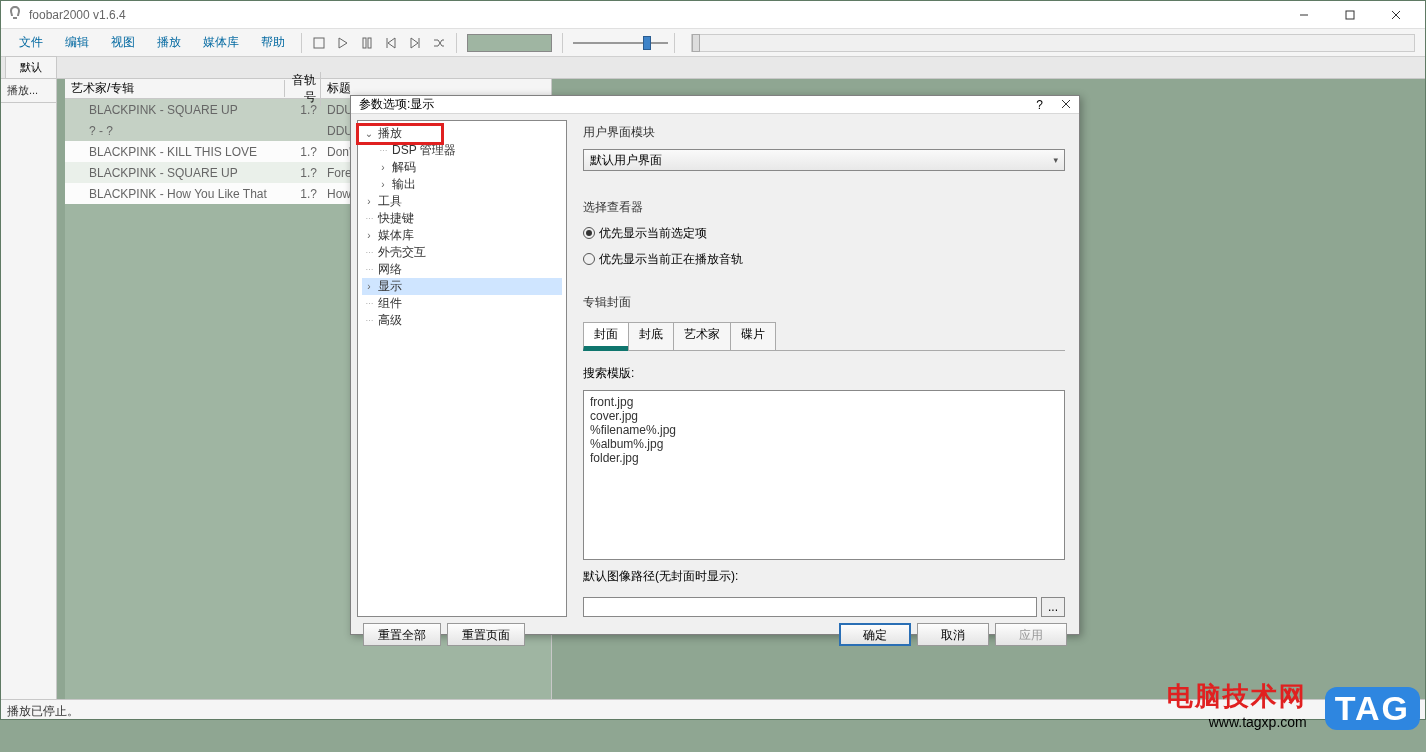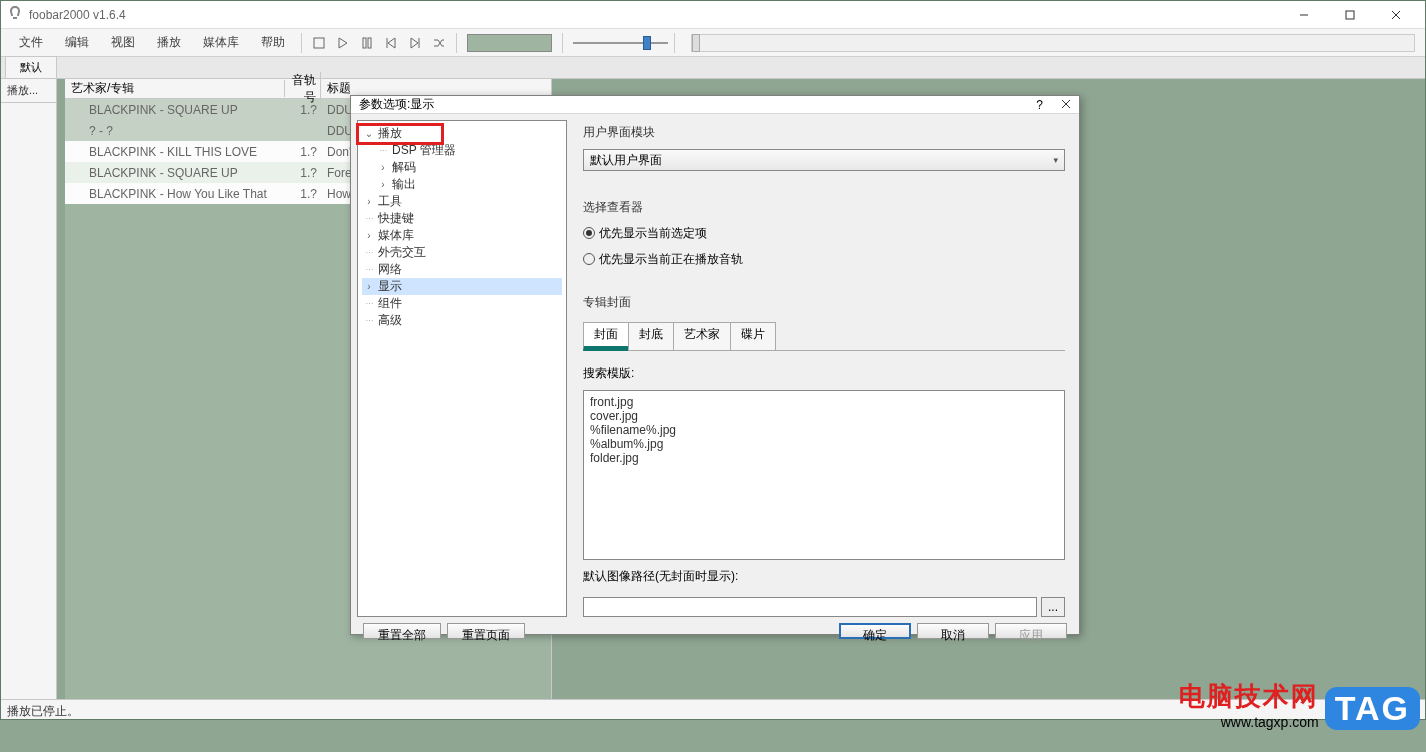--- a/index.html
+++ b/index.html
@@ -9,21 +9,21 @@
 
 .main-window { position: absolute; left: 0; top: 0; width: 1426px; height: 720px; background: #8fa692; border: 1px solid #5f7a64; }
 .titlebar { height: 28px; background: #fff; display: flex; align-items: center; padding: 0 6px; justify-content: space-between; border-bottom: 1px solid #e0e0e0; }
 .titlebar-left { display: flex; align-items: center; gap: 6px; }
 .app-icon svg { width: 16px; height: 16px; }
 .win-title { color: #666; }
 .win-controls { display: flex; }
 .win-btn { width: 46px; height: 28px; display: flex; align-items: center; justify-content: center; color: #333; }
 
 .menubar { height: 28px; background: #f5f5f5; display: flex; align-items: center; border-bottom: 1px solid #d0d0d0; padding-left: 8px; gap: 2px; }
-.menu-item { padding: 4px 10px; color: #404040; }
+.menu-item { padding: 4px 10px; color: #0369a1; }
 .menu-sep { width: 1px; height: 20px; background: #ccc; margin: 0 4px; }
 .toolbar-btn { width: 22px; height: 22px; display: flex; align-items: center; justify-content: center; color: #666; border: 1px solid transparent; }
 .toolbar-btn svg { width: 14px; height: 14px; }
 .progress-box { width: 85px; height: 18px; background: #9fb5a2; border: 1px solid #888; margin: 0 4px; }
 .vol-track { width: 95px; height: 18px; position: relative; display: flex; align-items: center; margin-left: 4px; }
 .vol-line { flex: 1; height: 2px; background: #999; }
 .vol-thumb { position: absolute; left: 70px; top: 2px; width: 8px; height: 14px; background: #3e83c8; border: 1px solid #2a5c90; }
 .seek-track { flex: 1; height: 18px; margin: 0 10px; border: 1px solid #ccc; background: #f0f0f0; position: relative; }
 .seek-thumb { position: absolute; left: 0; top: -1px; width: 8px; height: 18px; background: #ddd; border: 1px solid #aaa; }
 
@@ -75,26 +75,26 @@
 .subtab { padding: 3px 10px; border: 1px solid #aaa; background: #f6f6f6; margin-right: -1px; position: relative; top: 1px;}
 .subtab.active { background: #fff; border-bottom: 5px solid #0f766e; }
 .search-label { margin-top: 6px; }
 .textarea { width: 100%; height: 170px; border: 1px solid #888; background: #fff; padding: 4px 6px; white-space: pre; font-size: 12px; color: #333; overflow-y: scroll; resize: none; font-family: inherit;}
 .path-row { display: flex; gap: 4px; margin-top: 4px; }
 .path-input { flex: 1; height: 20px; border: 1px solid #888; background: #fff; }
 .path-btn { width: 24px; height: 20px; border: 1px solid #888; background: #eee; text-align:center; line-height:18px;}
 
 .dlg-footer { height: 38px; display: flex; align-items: center; padding: 0 12px; gap: 6px; }
 .footer-spacer { flex: 1; }
-.btn { height: 16px; padding: 0 14px; min-width: 72px; border: 1px solid #999; background: linear-gradient(#fdfdfd,#e4e4e4); text-align: center; line-height: 22px; }
+.btn { height: 23px; padding: 0 14px; min-width: 72px; border: 1px solid #999; background: linear-gradient(#fdfdfd,#e4e4e4); text-align: center; line-height: 22px; }
 .btn.primary { border: 2px solid #2a6fb5; line-height: 20px; }
 .btn.disabled { color: #999; }
 
 
-.wm { position: absolute; right: 6px; bottom: 22px; display: flex; align-items: flex-end; gap: 6px; }
+.wm { position: absolute; right: 6px; bottom: 22px; display: flex; align-items: flex-end; gap: 18px; }
 .wm-text { text-align: right; }
 .wm-line1 { color: #e02020; font-size: 26px; font-weight: bold; letter-spacing: 2px; }
 .wm-line2 { color: #000000; font-size: 14px; }
 .wm-tag { background: #2e86e0; color: #fff; font-size: 34px; font-weight: bold; border-radius: 12px; padding: 2px 10px; letter-spacing: 2px; }
 </style>
 </head>
 <body>
 
 <div class="main-window">
 

